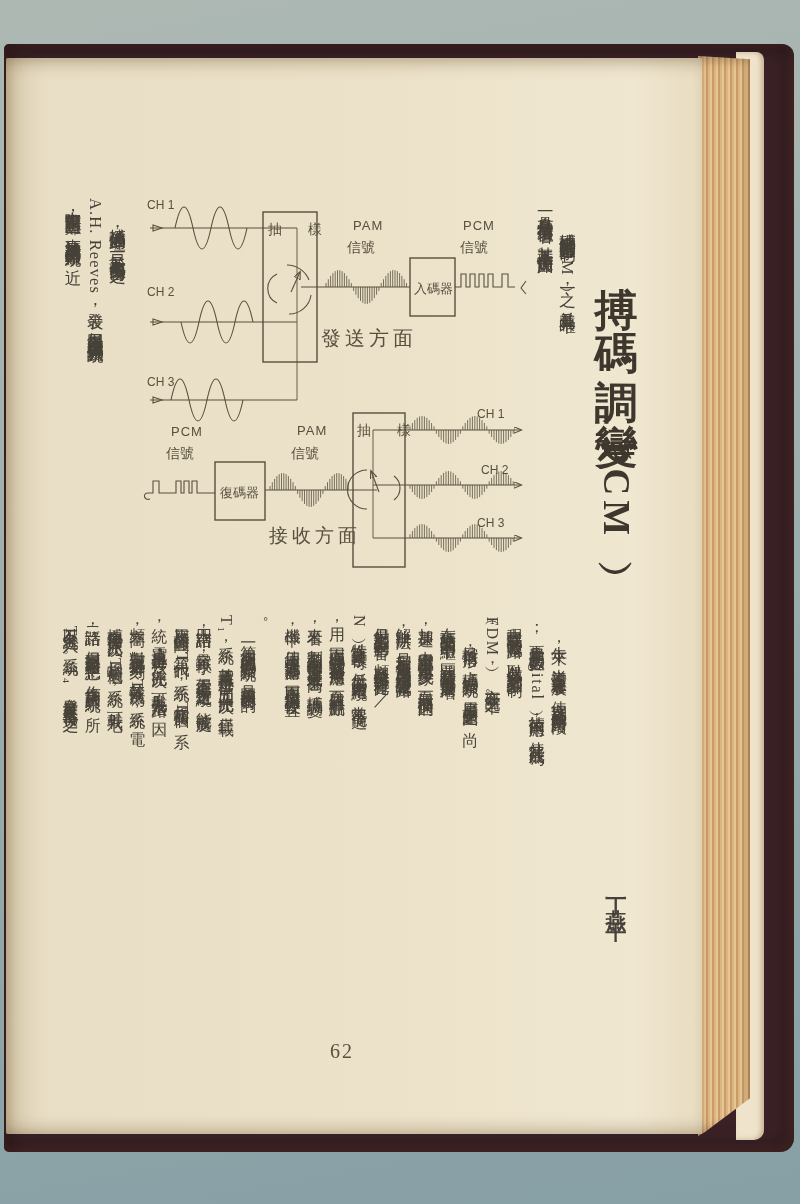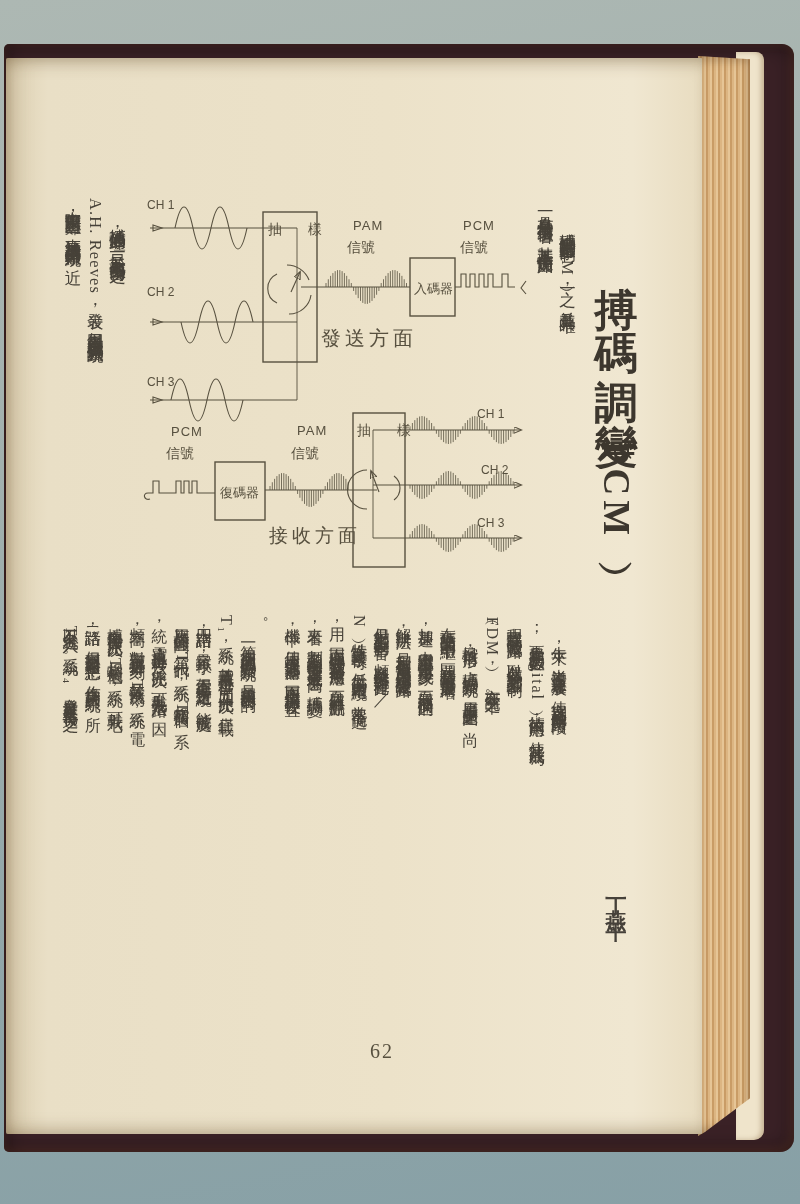--- a/index.html
+++ b/index.html
@@ -46,21 +46,21 @@
   }
   .v-text{
     position:absolute;writing-mode:vertical-rl;text-orientation:mixed;
     color:#474239;
   }
   .v-text .v-col{line-height:22.2px;}
   .intro{left:530px;top:202px;height:394px;width:48px;font-size:16.5px;letter-spacing:1.4px;}
   .history{left:58px;top:198px;height:400px;width:70px;font-size:16.5px;letter-spacing:1.1px;}
   .body-text{left:56px;top:615px;height:434px;width:514px;font-size:16px;letter-spacing:1.8px;}
   .page-number{
-    position:absolute;left:330px;top:1040px;width:64px;text-align:right;
+    position:absolute;left:330px;top:1040px;width:64px;text-align:left;
     font-size:20px;color:#57503f;letter-spacing:2px;
   }
   .figure{position:absolute;left:105px;top:182px;}
   .figure text{fill:#57503f;font-family:"Liberation Sans","DejaVu Sans",sans-serif;}
   .figure .cjk{font-family:"Liberation Serif","DejaVu Serif",serif;}
   .figure path,.figure line,.figure rect,.figure polyline{stroke:#57503f;fill:none;}
 </style>
 </head>
 <body>
 

